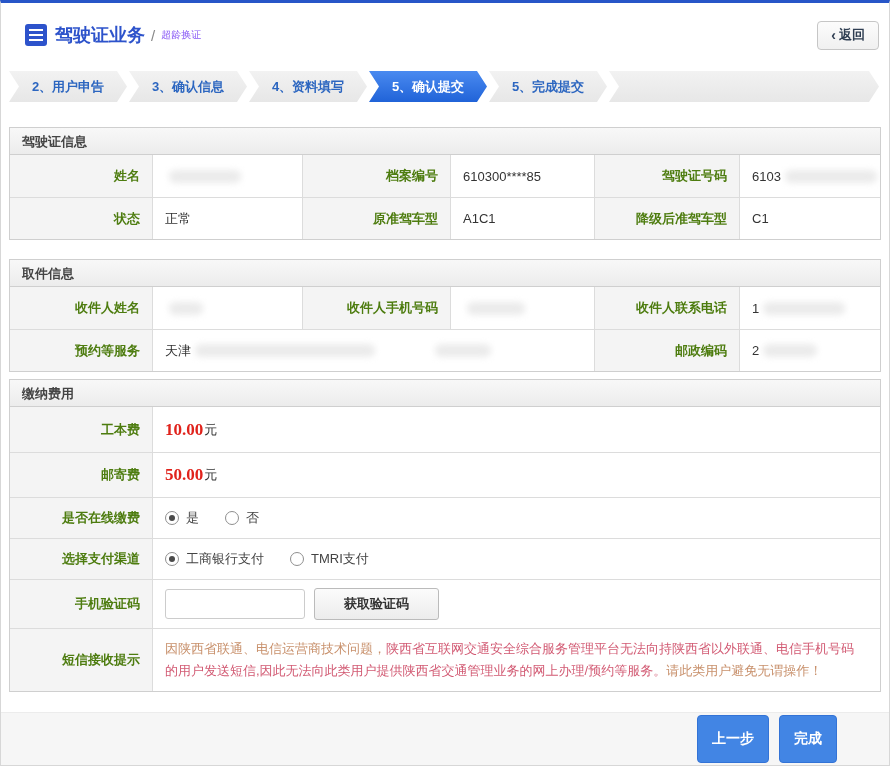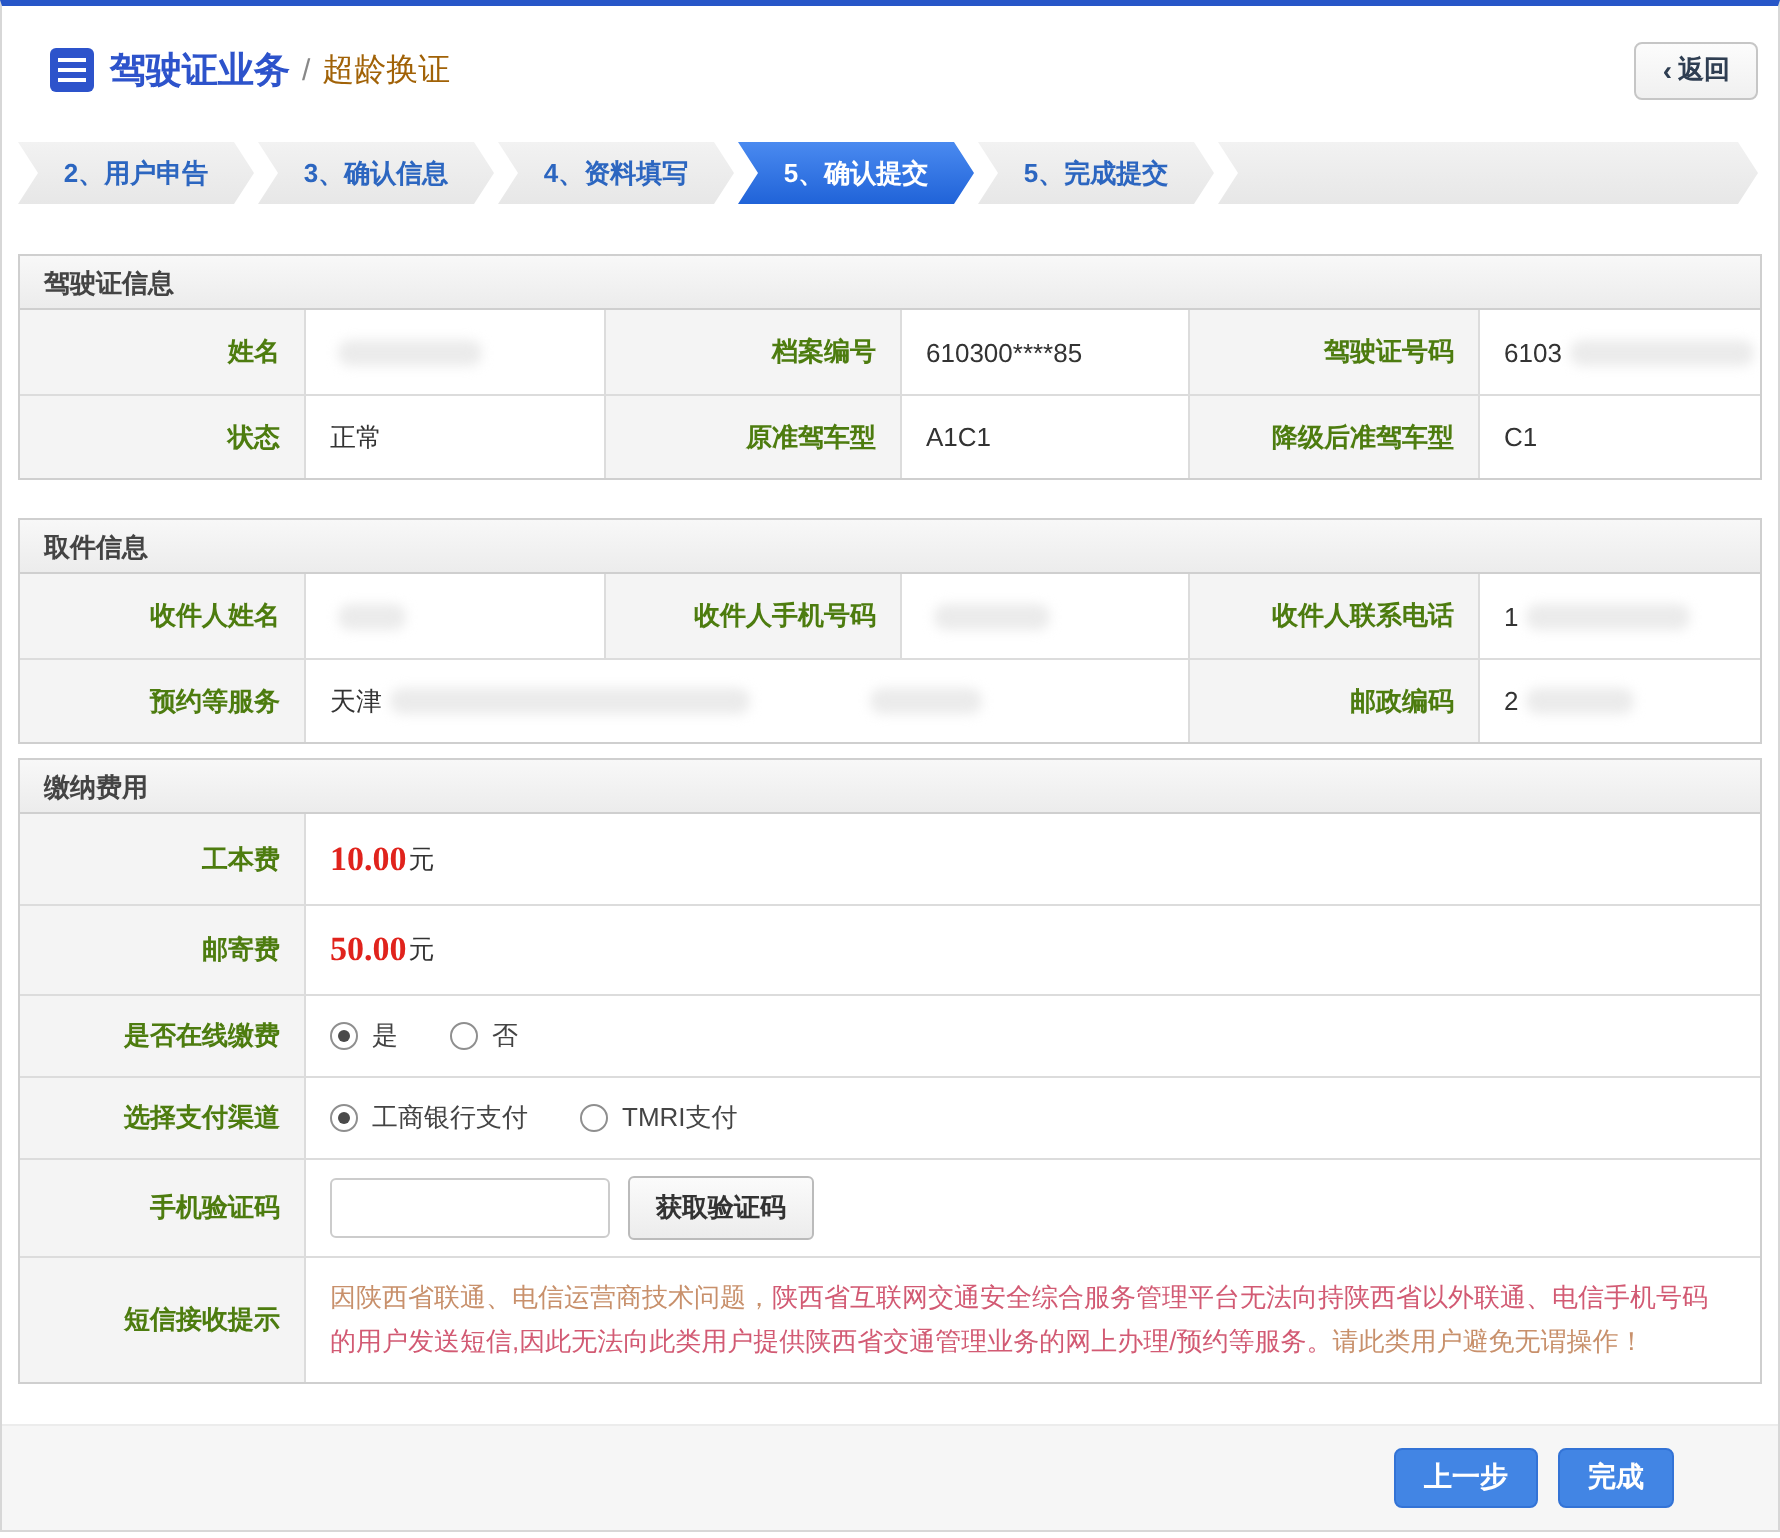--- a/index.html
+++ b/index.html
@@ -8,21 +8,21 @@
   .frame { position:absolute; left:0; top:0; width:890px; height:766px;
            border:1px solid #d7d7d7; border-top:3px solid #2756c8; background:#fff; }
 
   
   .hdr { height:64px; display:flex; align-items:center; padding:0 10px 0 24px; }
   .hdr-icon { width:22px; height:22px; background:#2d53cb; border-radius:3px; position:relative; flex:0 0 auto; }
   .hdr-icon::before { content:""; position:absolute; left:4px; right:4px; top:5px; height:12px;
       background:repeating-linear-gradient(to bottom,#fff 0 2px,transparent 2px 5px); }
   .hdr-title { font-size:18px; font-weight:bold; color:#2d53cb; margin-left:8px; }
   .hdr-div { font-size:15px; color:#888; margin:0 6px; }
-  .hdr-sub { font-size:16px; color:#a16207; }
+  .hdr-sub { font-size:10px; color:#8b5cf6; }
   .back-btn { margin-left:auto; height:29px; padding:0 13px; display:flex; align-items:center;
       background:linear-gradient(#fcfcfc,#f0f0f0); border:1px solid #c6c6c6; border-radius:4px;
       font-size:13px; font-weight:bold; color:#2f3e52; cursor:pointer; }
   .back-btn .chev { font-size:14px; margin-right:3px; font-weight:bold; }
 
   
   .steps { display:flex; margin:4px 8px 0; height:31px; }
   .step { flex:0 0 118px; margin-right:2px; background:linear-gradient(#f2f2f2,#e7e7e7);
       color:#2c66c0; font-size:13px; font-weight:bold; line-height:31px; text-align:center;
       clip-path:polygon(0 0, calc(100% - 10px) 0, 100% 50%, calc(100% - 10px) 100%, 0 100%, 10px 50%); }
@@ -57,30 +57,30 @@
 
   .radio-opt { display:inline-flex; align-items:center; margin-right:26px; cursor:pointer; }
   .radio { width:14px; height:14px; border:1px solid #8f8f8f; border-radius:50%; background:#fff;
       position:relative; flex:0 0 auto; }
   .radio.checked::after { content:""; position:absolute; left:3px; top:3px; width:6px; height:6px;
       border-radius:50%; background:#4a4a4a; }
   .radio-label { font-size:13px; color:#444; margin-left:7px; }
 
   .code-input { width:140px; height:30px; border:1px solid #ccc; border-radius:3px; padding:0 8px;
       font-size:13px; color:#333; outline:none; }
-  .code-btn { margin-left:9px; height:32px; padding:0 13px; background:linear-gradient(#fbfbfb,#ececec);
+  .code-btn { margin-left:9px; height:32px; padding:0 29px; background:linear-gradient(#fbfbfb,#ececec);
       border:1px solid #bbb; border-radius:3px; font-size:13px; font-weight:bold; color:#333; cursor:pointer; }
 
   .notice-text { padding:9px 14px 9px 12px; font-size:13px; line-height:22px; color:#c8906b; }
   .notice-text .em { color:#d25a73; }
 
   
   .footer { margin-top:20px; height:53px; background:#f6f6f6; border-top:1px solid #ececec;
       display:flex; align-items:center; justify-content:flex-end; padding-right:52px; }
-  .blue-btn { height:30px; padding:0 14px; background:#4285e4; border:1px solid #3373d6; border-radius:4px;
+  .blue-btn { height:48px; padding:0 14px; background:#4285e4; border:1px solid #3373d6; border-radius:4px;
       color:#fff; font-size:14px; font-weight:bold; cursor:pointer; margin-left:10px; }
 </style>
 </head>
 <body>
 
 <div class="page">
   <div class="frame">
 
     <div class="hdr">
       <div class="hdr-icon"></div>

